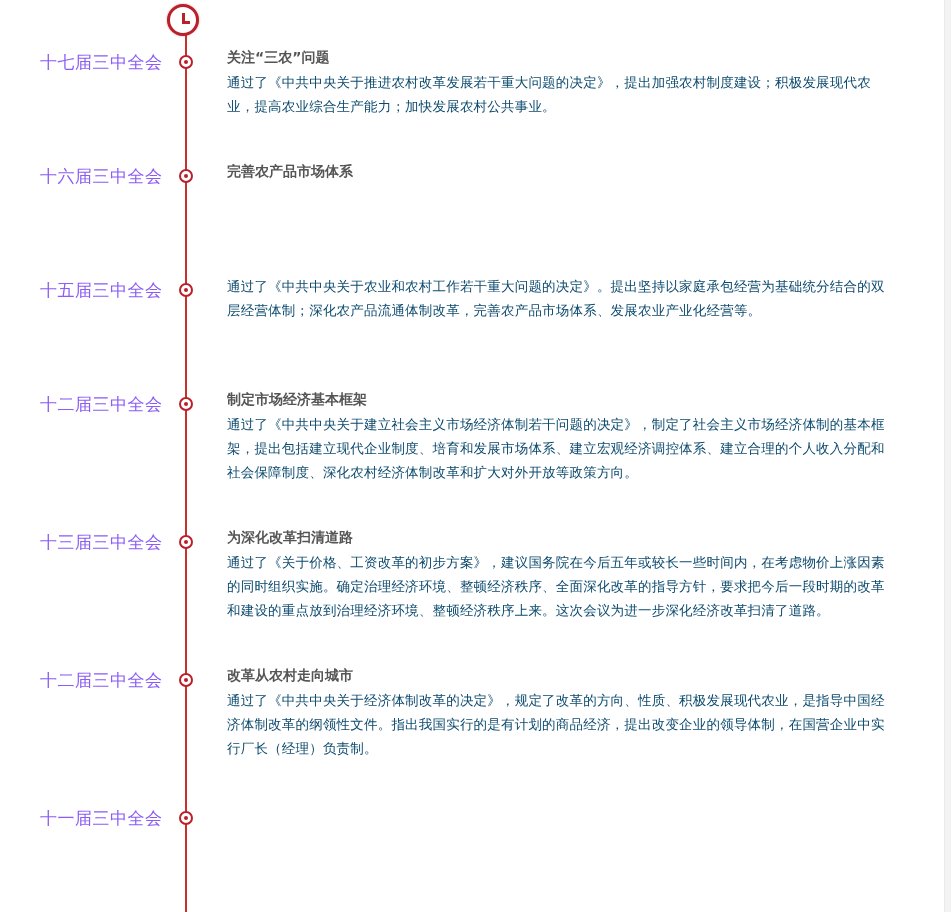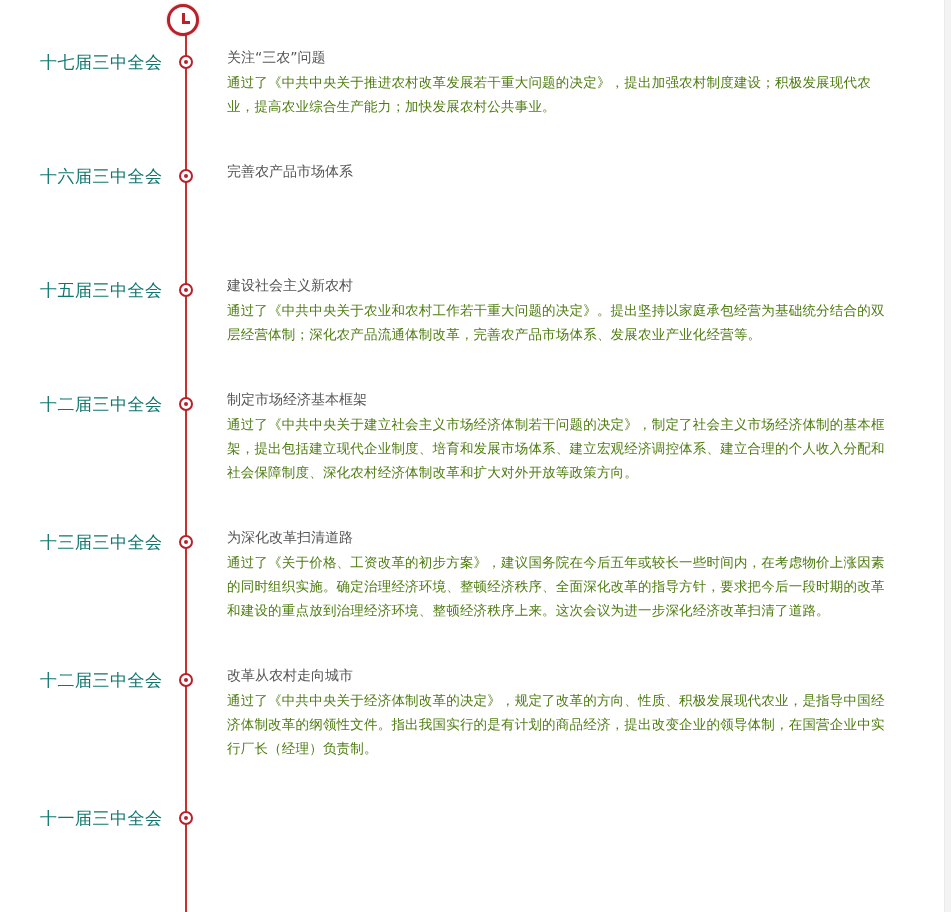--- a/index.html
+++ b/index.html
@@ -64,21 +64,21 @@
       left: 0;
       width: 951px;
     }
     .entry-label {
       position: absolute;
       left: 40px;
       top: 0;
       width: 128px;
       font-size: 17px;
       line-height: 24px;
-      color: #0f766e;
+      color: #8b5cf6;
       letter-spacing: 0.5px;
       white-space: nowrap;
     }
     .entry-dot {
       position: absolute;
       left: 179px;
       top: 5px;
       width: 14px;
       height: 14px;
       border-radius: 50%;
@@ -98,28 +98,28 @@
     }
     .entry-content {
       position: absolute;
       left: 227px;
       top: -4px;
       width: 665px;
     }
     .entry-title {
       font-size: 14px;
       line-height: 22px;
-      font-weight: normal;
+      font-weight: bold;
       color: #555555;
       margin: 0 0 2px 0;
     }
     .entry-body {
       font-size: 13.5px;
       line-height: 24px;
-      color: #4d7c0f;
+      color: #0c4a6e;
       margin: 0;
       letter-spacing: 0.2px;
     }
   </style>
 </head>
 <body>
 
 <div class="right-edge"></div>
 
 <div class="timeline-line"></div>
@@ -143,21 +143,20 @@
   <div class="entry-dot"></div>
   <div class="entry-content">
     <div class="entry-title">完善农产品市场体系</div>
   </div>
 </div>
 
 <div class="entry" style="top:278px;">
   <div class="entry-label">十五届三中全会</div>
   <div class="entry-dot"></div>
   <div class="entry-content">
-    <div class="entry-title">建设社会主义新农村</div>
     <p class="entry-body">通过了《中共中央关于农业和农村工作若干重大问题的决定》。提出坚持以家庭承包经营为基础统分结合的双层经营体制；深化农产品流通体制改革，完善农产品市场体系、发展农业产业化经营等。</p>
   </div>
 </div>
 
 <div class="entry" style="top:392px;">
   <div class="entry-label">十二届三中全会</div>
   <div class="entry-dot"></div>
   <div class="entry-content">
     <div class="entry-title">制定市场经济基本框架</div>
     <p class="entry-body">通过了《中共中央关于建立社会主义市场经济体制若干问题的决定》，制定了社会主义市场经济体制的基本框架，提出包括建立现代企业制度、培育和发展市场体系、建立宏观经济调控体系、建立合理的个人收入分配和社会保障制度、深化农村经济体制改革和扩大对外开放等政策方向。</p>

